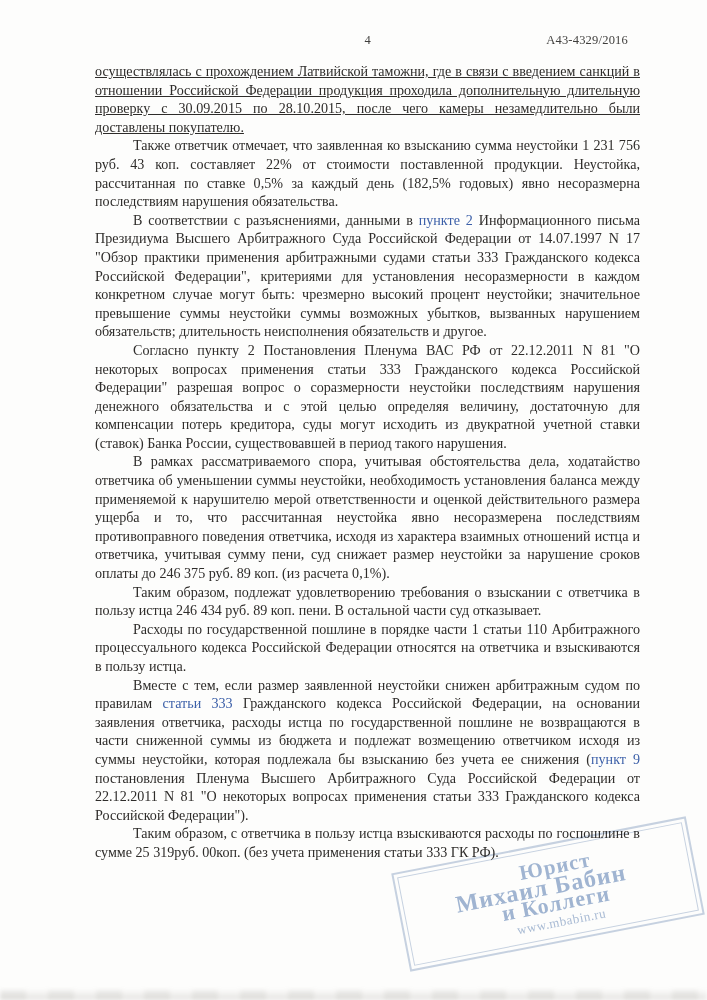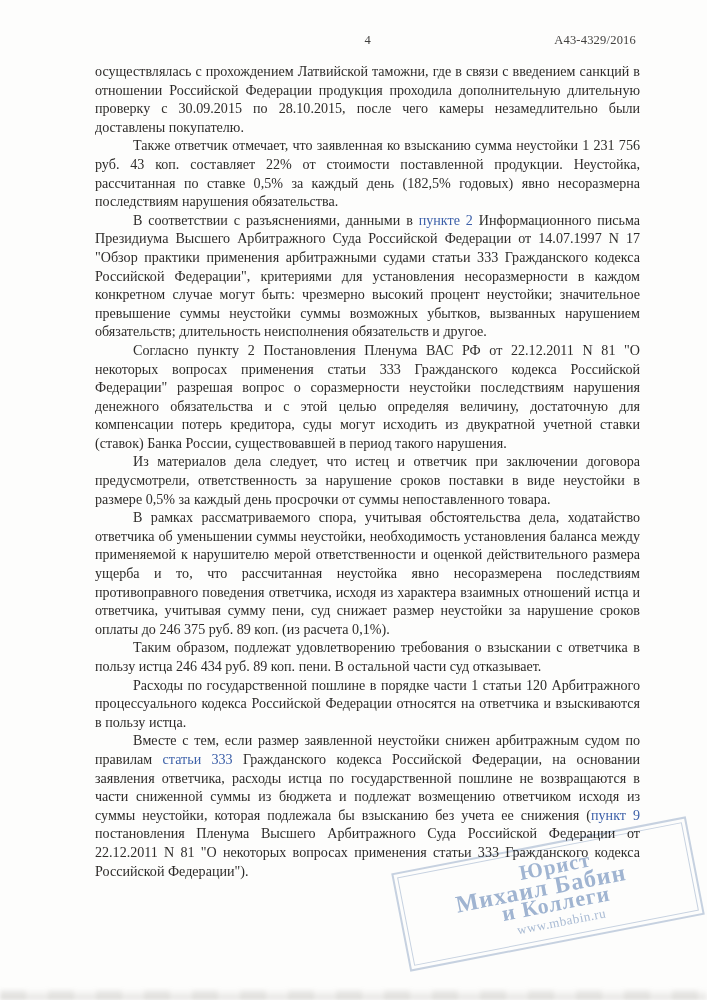--- a/index.html
+++ b/index.html
@@ -15,33 +15,33 @@
     top: 33px; left: 95px; width: 545px;
     height: 18px;
     font-size: 12.5px;
     color: #3f3e3c;
   }
   .page-number {
     position: absolute; left: 50%; transform: translateX(-50%);
     top: 0;
   }
   .case-number {
-    position: absolute; right: 4px; top: 0;
+    position: absolute; right: 12px; top: 0;
     letter-spacing: 0.2px;
   }
   .doc-body {
     position: absolute;
     top: 62px; left: 95px; width: 545px;
     font-size: 14.1px;
     line-height: 18.6px;
     color: #2e2c2a;
     text-align: justify;
   }
   .doc-body p { margin: 0; text-indent: 38px; }
-  .doc-body p.noindent { text-indent: 0; }
+  .doc-body p.noindent { text-indent: 0; text-decoration: underline; }
   .link { color: var(--link-color, #3b5fa8); cursor: pointer; }
   .stamp {
     position: absolute;
     left: 398px; top: 844px; width: 296px; height: 96px;
     transform: rotate(-11deg);
     border: 2px solid rgba(154, 175, 204, 0.55);
     mix-blend-mode: multiply;
     pointer-events: none;
   }
   .stamp::before {
@@ -83,25 +83,25 @@
 <div class="page-header">
   <span class="page-number">4</span>
   <span class="case-number">А43-4329/2016</span>
 </div>
 
 <div class="doc-body">
     <p class="noindent"><span>осуществлялась с прохождением Латвийской таможни, где в связи с введением санкций в отношении Российской Федерации продукция проходила дополнительную длительную проверку с 30.09.2015 по 28.10.2015, после чего камеры незамедлительно были доставлены покупателю.</span></p>
     <p><span>Также ответчик отмечает, что заявленная ко взысканию сумма неустойки 1 231 756 руб. 43 коп. составляет 22% от стоимости поставленной продукции. Неустойка, рассчитанная по ставке 0,5% за каждый день (182,5% годовых) явно несоразмерна последствиям нарушения обязательства.</span></p>
     <p><span>В соответствии с разъяснениями, данными в </span><span class="link">пункте 2</span><span> Информационного письма Президиума Высшего Арбитражного Суда Российской Федерации от 14.07.1997 N 17 "Обзор практики применения арбитражными судами статьи 333 Гражданского кодекса Российской Федерации", критериями для установления несоразмерности в каждом конкретном случае могут быть: чрезмерно высокий процент неустойки; значительное превышение суммы неустойки суммы возможных убытков, вызванных нарушением обязательств; длительность неисполнения обязательств и другое.</span></p>
     <p><span>Согласно пункту 2 Постановления Пленума ВАС РФ от 22.12.2011 N 81 "О некоторых вопросах применения статьи 333 Гражданского кодекса Российской Федерации" разрешая вопрос о соразмерности неустойки последствиям нарушения денежного обязательства и с этой целью определяя величину, достаточную для компенсации потерь кредитора, суды могут исходить из двукратной учетной ставки (ставок) Банка России, существовавшей в период такого нарушения.</span></p>
-    <p><span>Из материалов дела следует, что истец и ответчик при заключении договора предусмотрели, ответственность за нарушение сроков поставки в виде неустойки в размере 0,5% за каждый день просрочки от суммы непоставленного товара.</span></p>
     <p><span>В рамках рассматриваемого спора, учитывая обстоятельства дела, ходатайство ответчика об уменьшении суммы неустойки, необходимость установления баланса между применяемой к нарушителю мерой ответственности и оценкой действительного размера ущерба и то, что рассчитанная неустойка явно несоразмерена последствиям противоправного поведения ответчика, исходя из характера взаимных отношений истца и ответчика, учитывая сумму пени, суд снижает размер неустойки за нарушение сроков оплаты до 246 375 руб. 89 коп. (из расчета 0,1%).</span></p>
     <p><span>Таким образом, подлежат удовлетворению требования о взыскании с ответчика в пользу истца 246 434 руб. 89 коп. пени. В остальной части суд отказывает.</span></p>
-    <p><span>Расходы по государственной пошлине в порядке части 1 статьи 120 Арбитражного процессуального кодекса Российской Федерации относятся на ответчика и взыскиваются в пользу истца.</span></p>
+    <p><span>Расходы по государственной пошлине в порядке части 1 статьи 110 Арбитражного процессуального кодекса Российской Федерации относятся на ответчика и взыскиваются в пользу истца.</span></p>
     <p><span>Вместе с тем, если размер заявленной неустойки снижен арбитражным судом по правилам </span><span class="link">статьи 333</span><span> Гражданского кодекса Российской Федерации, на основании заявления ответчика, расходы истца по государственной пошлине не возвращаются в части сниженной суммы из бюджета и подлежат возмещению ответчиком исходя из суммы неустойки, которая подлежала бы взысканию без учета ее снижения (</span><span class="link">пункт 9</span><span> постановления Пленума Высшего Арбитражного Суда Российской Федерации от 22.12.2011 N 81 "О некоторых вопросах применения статьи 333 Гражданского кодекса Российской Федерации").</span></p>
+    <p><span>Таким образом, с ответчика в пользу истца взыскиваются расходы по госпошлине в сумме 25 319руб. 00коп. (без учета применения статьи 333 ГК РФ).</span></p>
   </div>
 
 <div class="stamp">
   <div class="stamp-text">
     <span class="stamp-line1">Юрист</span>
     <span class="stamp-line2">Михаил Бабин</span>
     <span class="stamp-line3">и Коллеги</span>
     <span class="stamp-url">www.mbabin.ru</span>
   </div>
 </div>

